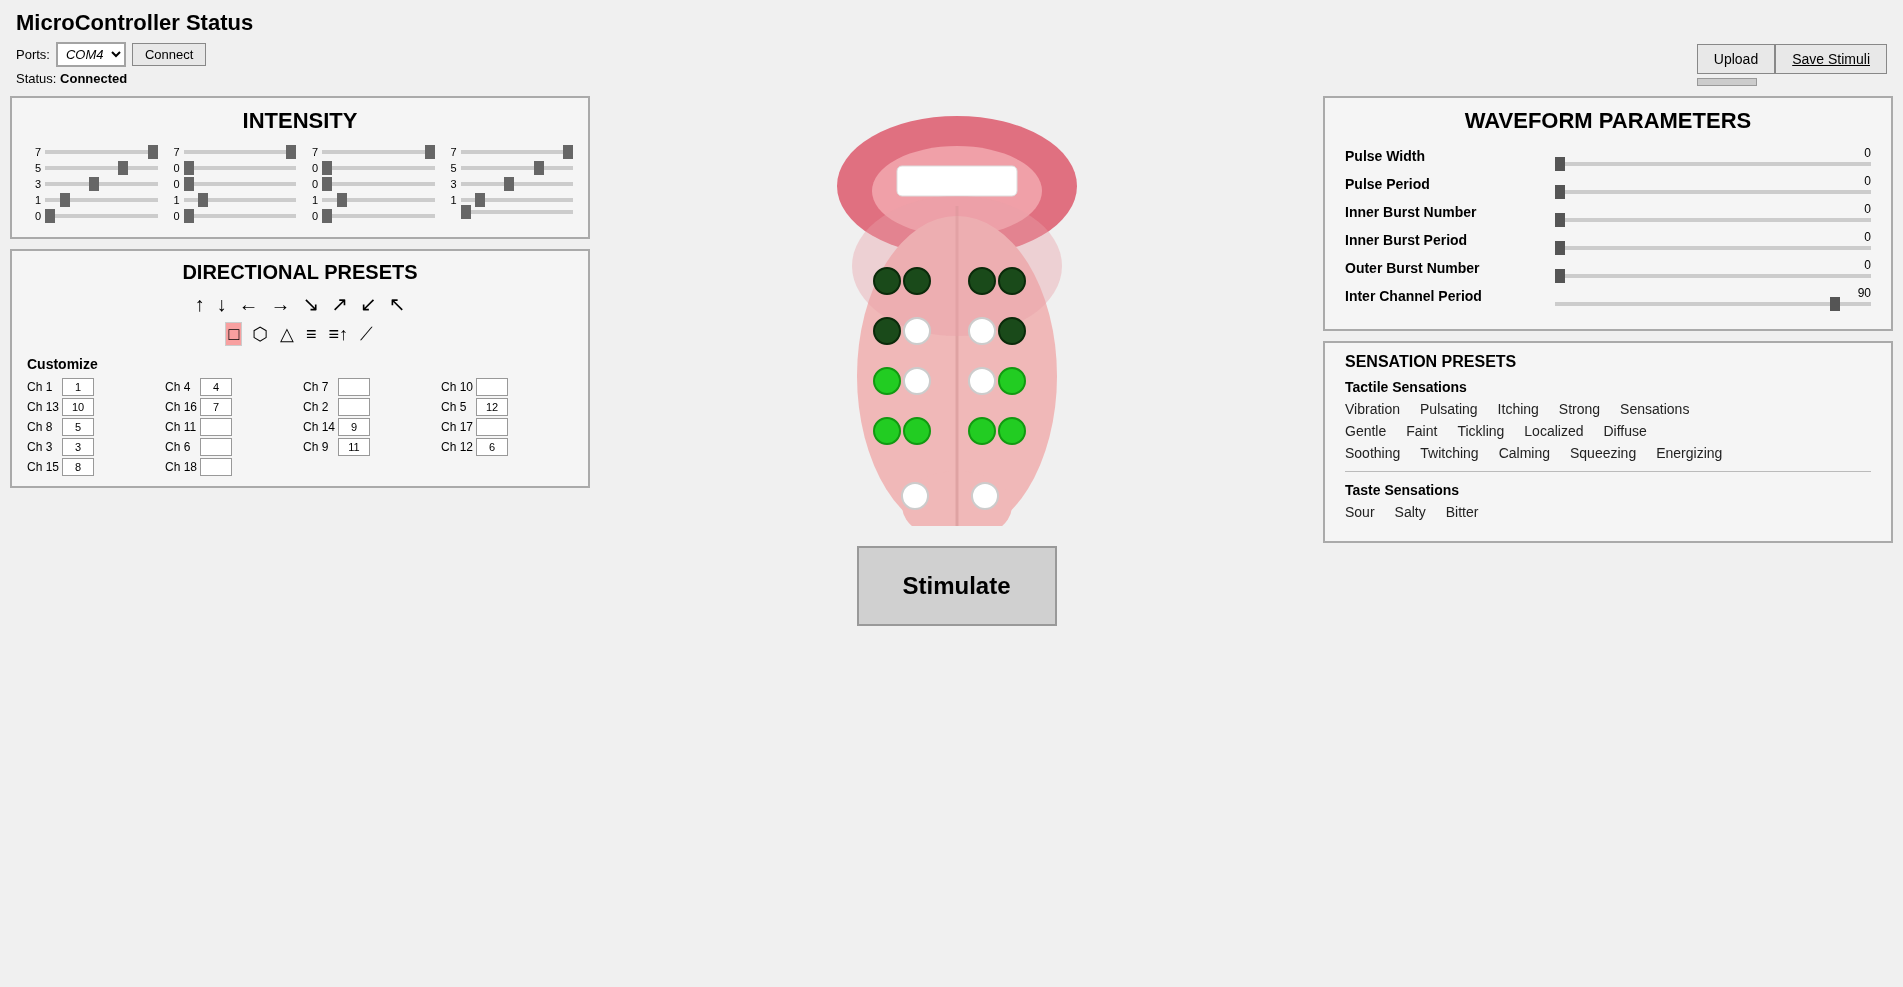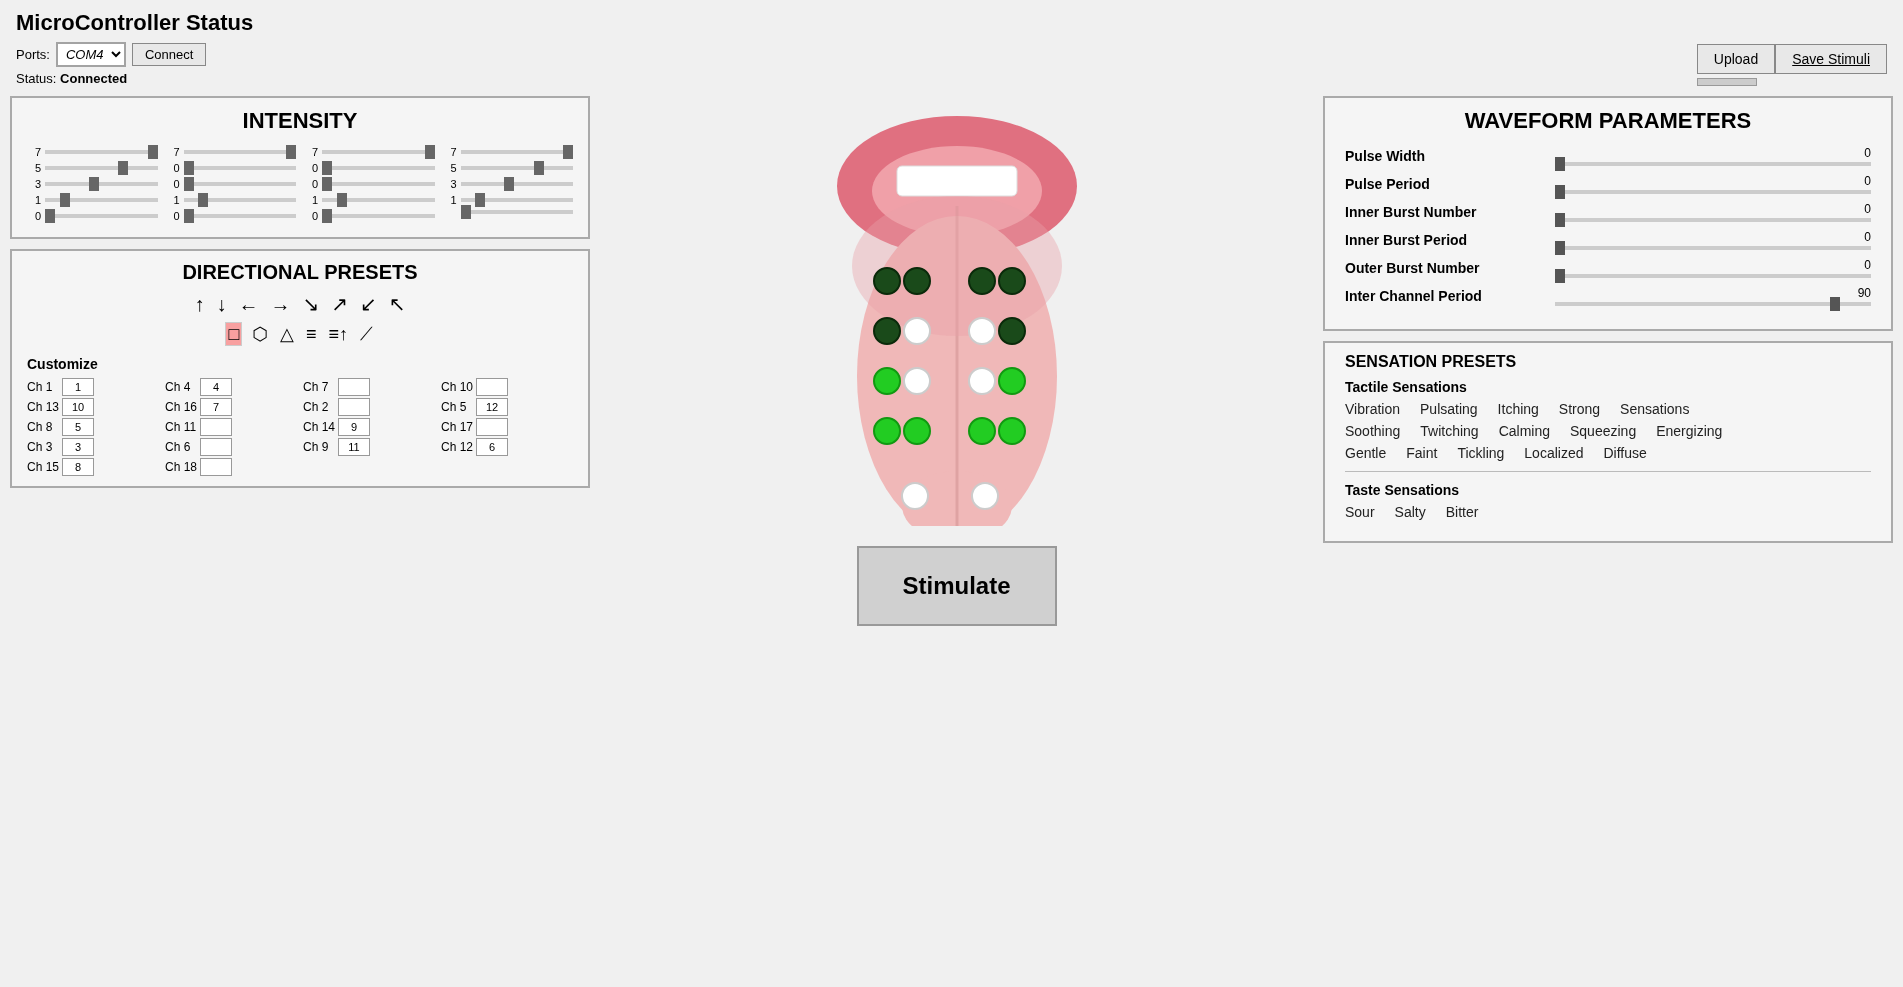--- a/index.html
+++ b/index.html
@@ -638,34 +638,34 @@
     <div class="sensation-box">
       <h3>SENSATION PRESETS</h3>
       <div class="sensation-section-label">Tactile Sensations</div>
       <div class="sensation-row" id="tactile-row-1">
           <span class="sensation-item">Vibration</span>
           <span class="sensation-item">Pulsating</span>
           <span class="sensation-item">Itching</span>
           <span class="sensation-item">Strong</span>
           <span class="sensation-item">Sensations</span>
         </div>
+      <div class="sensation-row" id="tactile-row-2">
+          <span class="sensation-item">Gentle</span>
+          <span class="sensation-item">Faint</span>
+          <span class="sensation-item">Tickling</span>
+          <span class="sensation-item">Localized</span>
+          <span class="sensation-item">Diffuse</span>
+        </div>
       <div class="sensation-row" id="tactile-row-3">
           <span class="sensation-item">Soothing</span>
           <span class="sensation-item">Twitching</span>
           <span class="sensation-item">Calming</span>
           <span class="sensation-item">Squeezing</span>
           <span class="sensation-item">Energizing</span>
         </div>
-      <div class="sensation-row" id="tactile-row-2">
-          <span class="sensation-item">Gentle</span>
-          <span class="sensation-item">Faint</span>
-          <span class="sensation-item">Tickling</span>
-          <span class="sensation-item">Localized</span>
-          <span class="sensation-item">Diffuse</span>
-        </div>
       <hr class="divider-h">
       <div class="sensation-section-label">Taste Sensations</div>
       <div class="sensation-row" id="taste-row-1">
           <span class="sensation-item">Sour</span>
           <span class="sensation-item">Salty</span>
           <span class="sensation-item">Bitter</span>
         </div>
     </div>
 
   </div>

